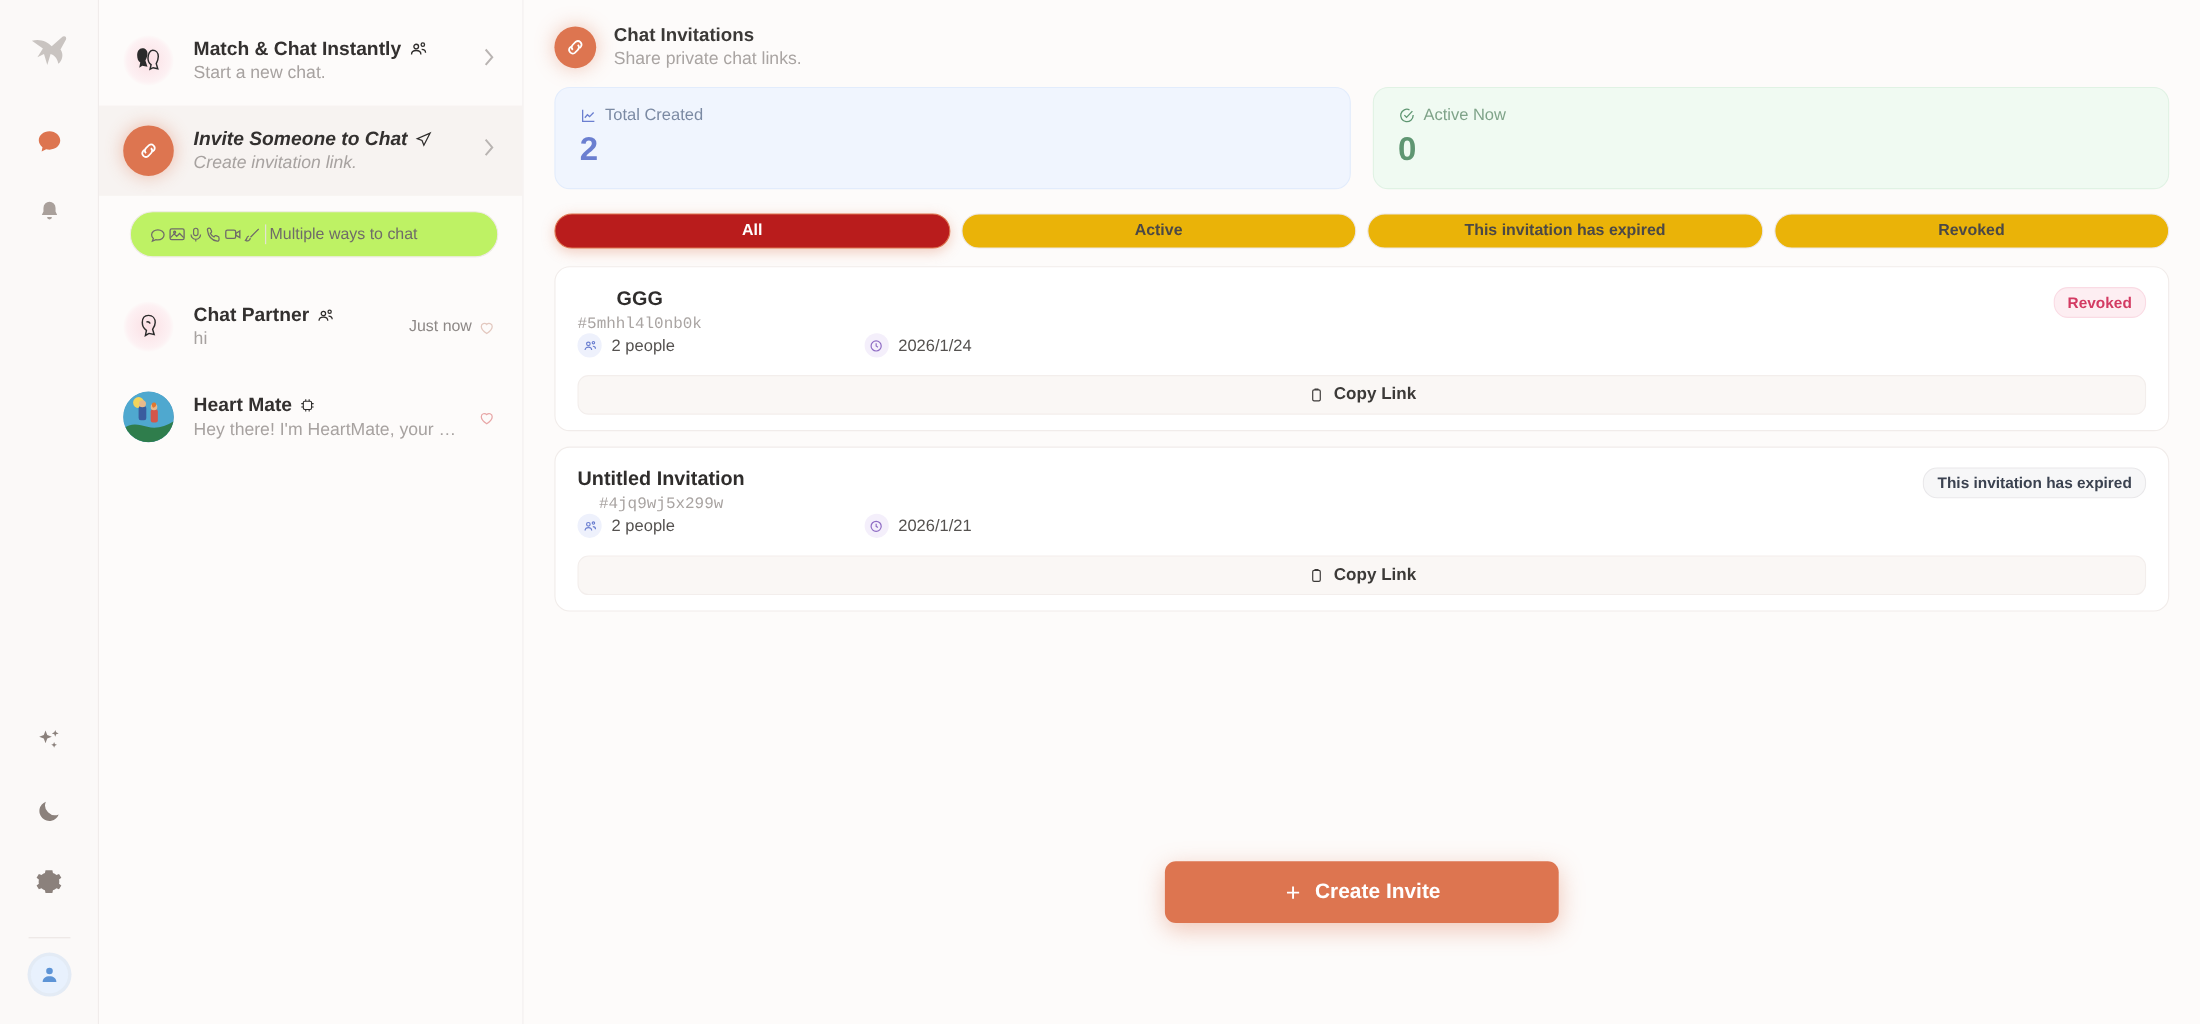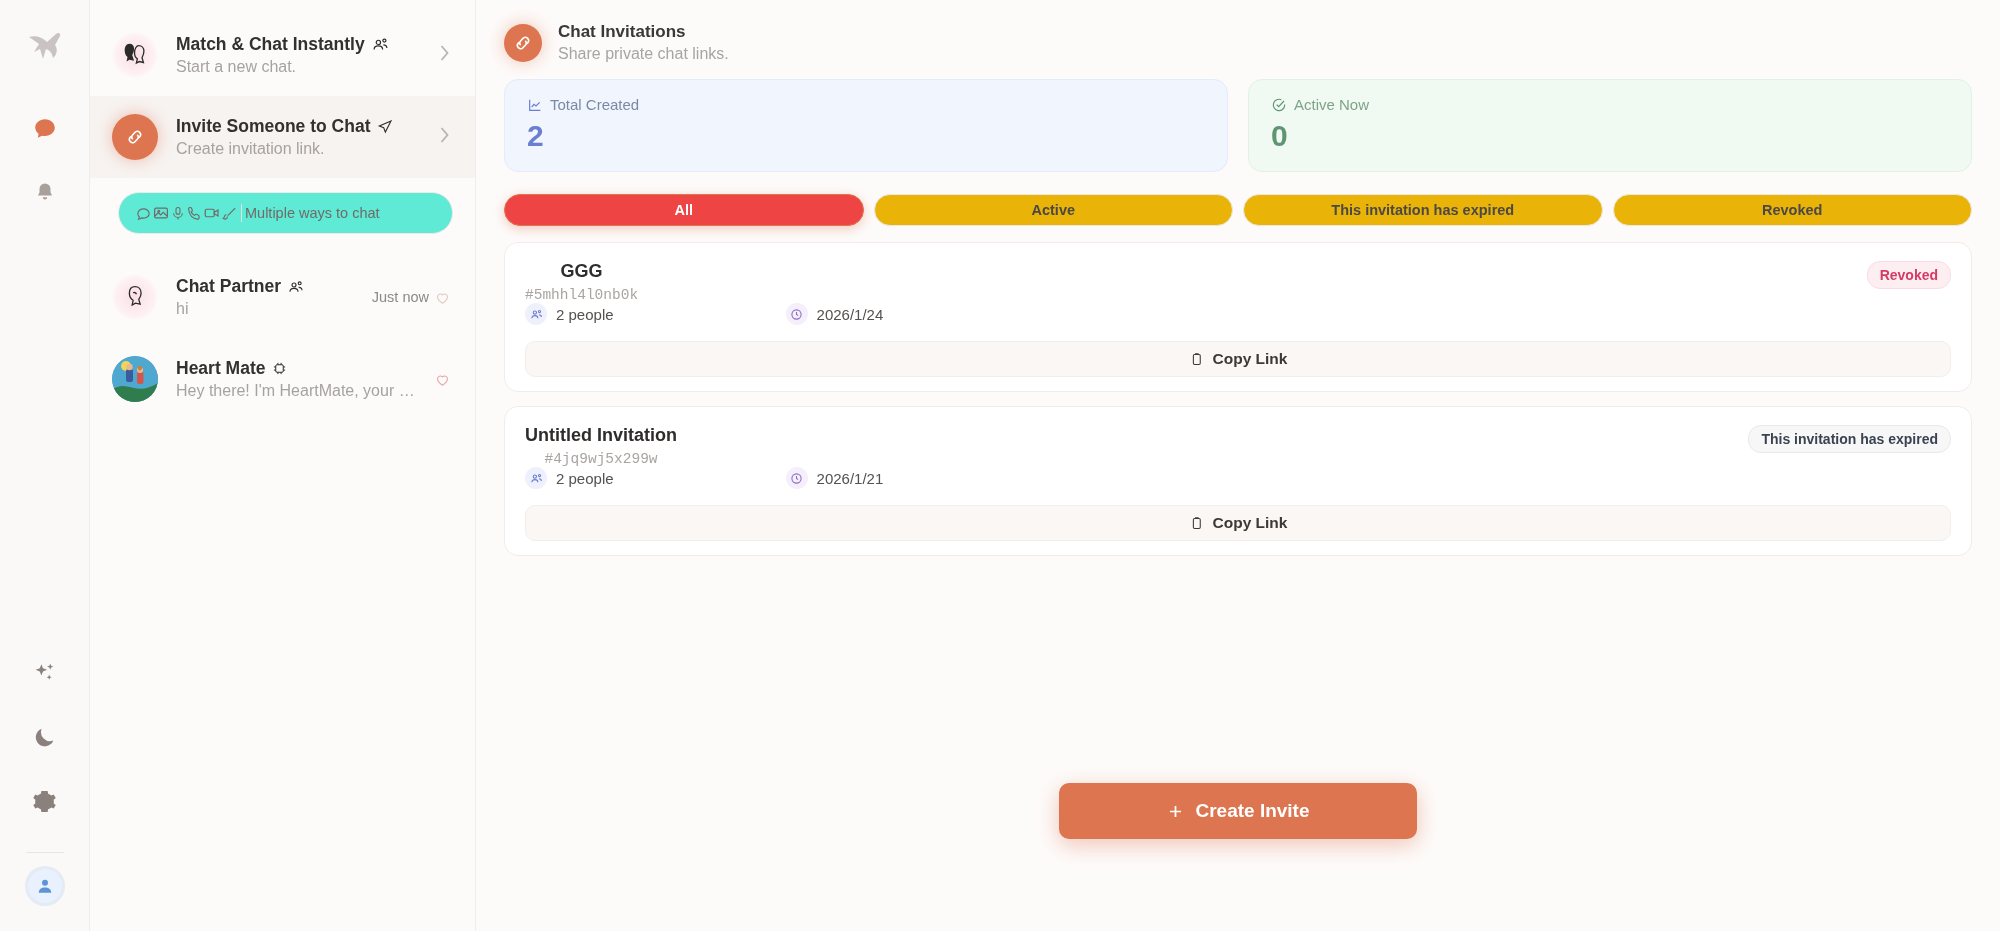--- a/index.html
+++ b/index.html
@@ -52,21 +52,21 @@
   .user-chip { display: flex; align-items: center; gap: 5px; color: #8d8886; font-size: 15.5px; }
   .member-badge {
     font-size: 14px; font-weight: 700; color: #d9a93a;
     background: #fdf6e4; border-radius: 7px; padding: 3px 8px;
   }
 
   .row {
     display: flex; align-items: center; gap: 18px;
     padding: 18px 24px 18px 22px; cursor: pointer; position: relative; justify-content: center;
   }
-  .row.active { background: #f7f3f1; }
+  .row.active { background: #f7f3f1; font-style: italic; }
   .row-av {
     width: 46px; height: 46px; flex: 0 0 46px; border-radius: 50%;
     display: flex; align-items: center; justify-content: center;
     font-size: 22px; position: relative;
   }
   .row-av.pinkglow { background: radial-gradient(circle,#fbdfe4 0%,#fdf1f3 60%,rgba(255,255,255,0) 72%); }
   .row-av.orange { background: #dd7550; box-shadow: 0 0 16px rgba(221,117,80,.45); color:#fff; }
   .row-av.photo {
     background: radial-gradient(circle at 35% 35%, #7fc4df 0%, #5aa9cf 35%, #4e93bb 60%, #3d7fa6 100%);
     overflow: hidden;
@@ -80,21 +80,21 @@
     font-size: 16px; color: #a7a2a0; margin-top: 3px;
     white-space: nowrap; overflow: hidden; text-overflow: ellipsis; max-width: 270px;
   }
   .row-right { display: flex; align-items: center; gap: 5px; margin-left: auto; }
   .row-time { font-size: 14.5px; color: #8d8886; }
   .chev { color: #b9b4b2; font-size: 20px; margin-left: auto; }
 
   .ways {
     margin: 14px 22px 10px 28px;
     border: 1px solid #efeae8; border-radius: 26px;
-    background: #5eead4;
+    background: #bef264;
     height: 42px; display: flex; align-items: center; 
     padding: 0 16px;
     text-align: center;
   }
   .ways .sep { width: 1px; height: 18px; background: #e7e2e0; margin: 0 3px; }
   .ways-label { font-size: 14.5px; color: #6f6b69; }
   .ways svg { display:block; }
 
   
   .main { flex: 1 1 auto; height: 931px; background: #fdfbfa; display: flex; flex-direction: column; }
@@ -119,21 +119,21 @@
   .stat.green .stat-val { color: #5f9672; }
 
   .filters { display: flex; gap: 10px; padding: 22px 28px 16px; }
   .filter {
     flex: 1 1 0; height: 32px; border-radius: 16px;
     display: flex; align-items: center; justify-content: center;
     font-size: 14.5px; font-weight: 700; cursor: pointer;
     border: 1px solid #ece7e5; background: #eab308; color: #4b4846;
   }
   .filter.sel {
-    background: #ef4444; color: #fff; border-color: #dd7550;
+    background: #b91c1c; color: #fff; border-color: #dd7550;
     box-shadow: 0 3px 12px rgba(221,117,80,.35);
   }
 
   .list { padding: 0 28px; text-align: center; }
   .card {
     background: #fff; border: 1px solid #f1ecea; border-radius: 14px;
     padding: 18px 20px 14px; margin-bottom: 14px;
   }
   .card-top { display: flex; align-items: flex-start; }
   .card-name { font-size: 18px; font-weight: 700; color: #2f2d2c; }

